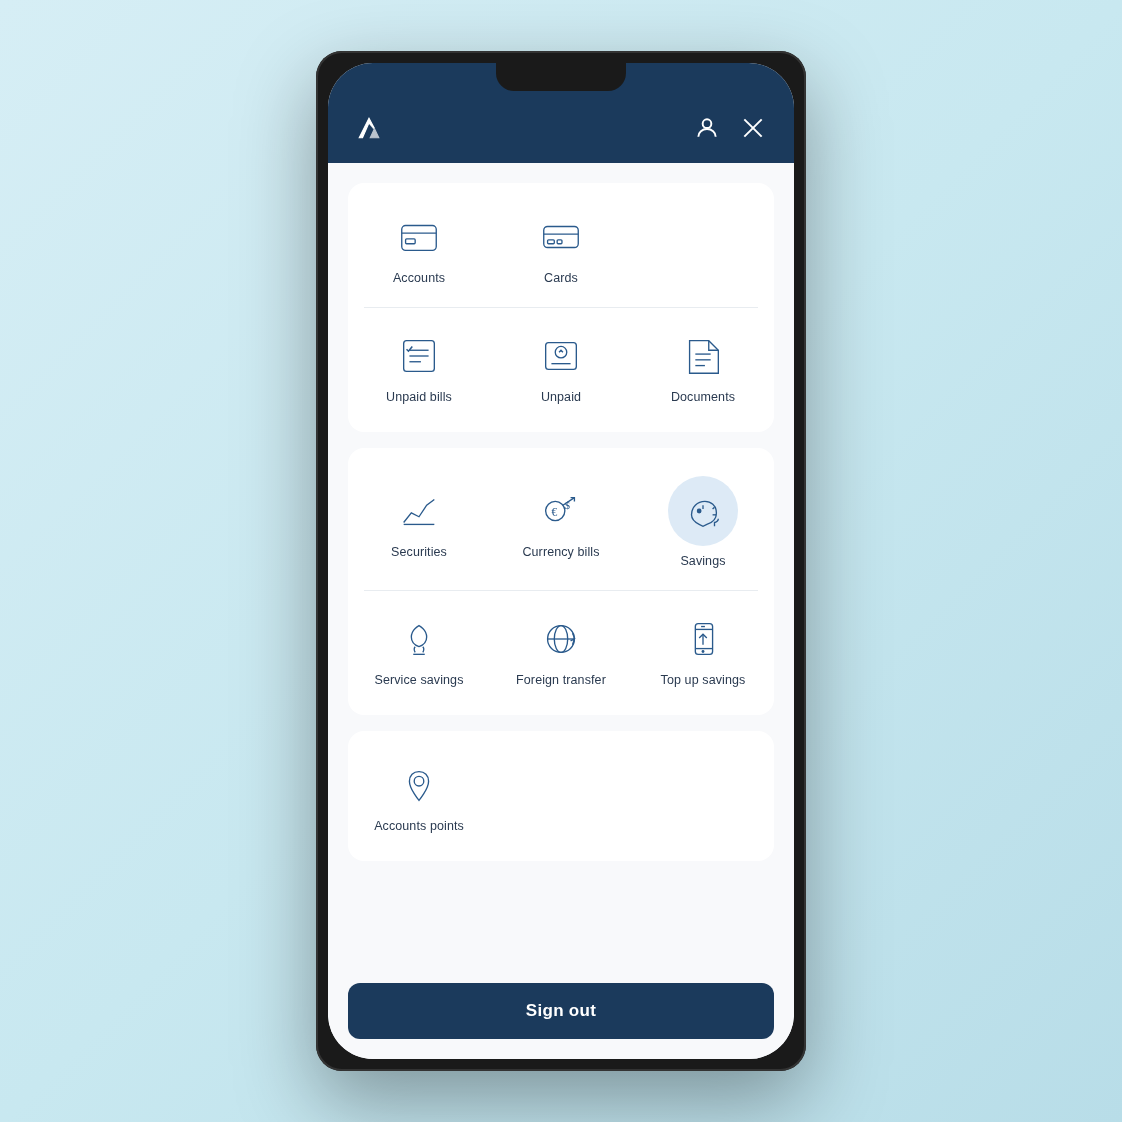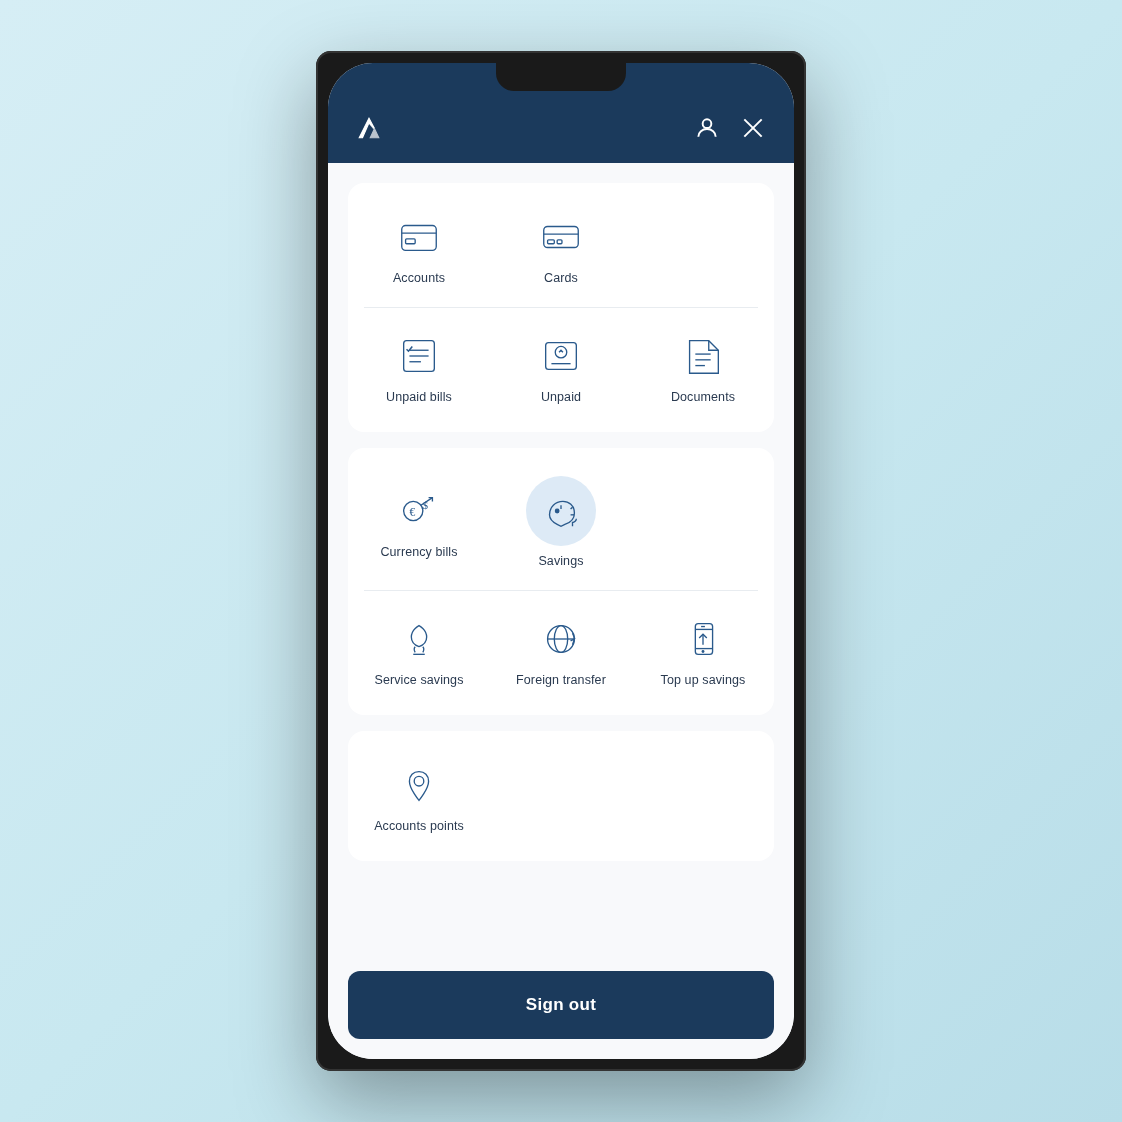--- a/index.html
+++ b/index.html
@@ -11,21 +11,21 @@
       display: flex;
       align-items: center;
       justify-content: center;
       font-family: -apple-system, BlinkMacSystemFont, 'Segoe UI', sans-serif;
     }
 
     .phone-frame {
       width: 490px;
       height: 1020px;
       background: #1a1a1a;
-      border-radius: 15px;
+      border-radius: 26px;
       padding: 12px;
       box-shadow: 0 30px 80px rgba(0,0,0,0.35), inset 0 0 0 2px #333;
       position: relative;
     }
 
     .phone-notch {
       position: absolute;
       top: 12px;
       left: 50%;
       transform: translateX(-50%);
@@ -153,21 +153,21 @@
     }
 
     
     .signout-wrap {
       padding: 16px 20px 20px;
       background: #f8f9fb;
     }
 
     .signout-btn {
       width: 100%;
-      padding: 24px;
+      padding: 18px;
       background: #1b3a5c;
       color: white;
       border: none;
       border-radius: 12px;
       font-size: 17px;
       font-weight: 600;
       cursor: pointer;
       letter-spacing: 0.3px;
     }
 
@@ -277,20 +277,29 @@
               </svg>
             </div>
             <span class="item-label">Documents</span>
           </div>
         </div>
       </div>
 
       <div class="menu-section">
         <div class="menu-grid">
 
+          <div class="menu-item">
+            <div class="icon-wrap">
+              <svg viewBox="0 0 48 48">
+                <polyline points="8,36 16,26 24,30 32,18 40,12"></polyline>
+                <line x1="8" y1="38" x2="40" y2="38"></line>
+              </svg>
+            </div>
+            <span class="item-label">Securities</span>
+          </div>
 
           <div class="menu-item">
             <div class="icon-wrap">
               <svg viewBox="0 0 48 48">
                 <circle cx="18" cy="24" r="10"></circle>
                 <text x="14" y="29" font-size="12" stroke="none" fill="#2a5a8c" font-family="serif">€</text>
                 <text x="28" y="22" font-size="11" stroke="none" fill="#2a5a8c" font-family="serif">$</text>
                 <path d="M26 18 L38 10" stroke-width="1.4"></path>
                 <path d="M34 10 L38 10 L38 14" stroke-width="1.4"></path>
               </svg>

